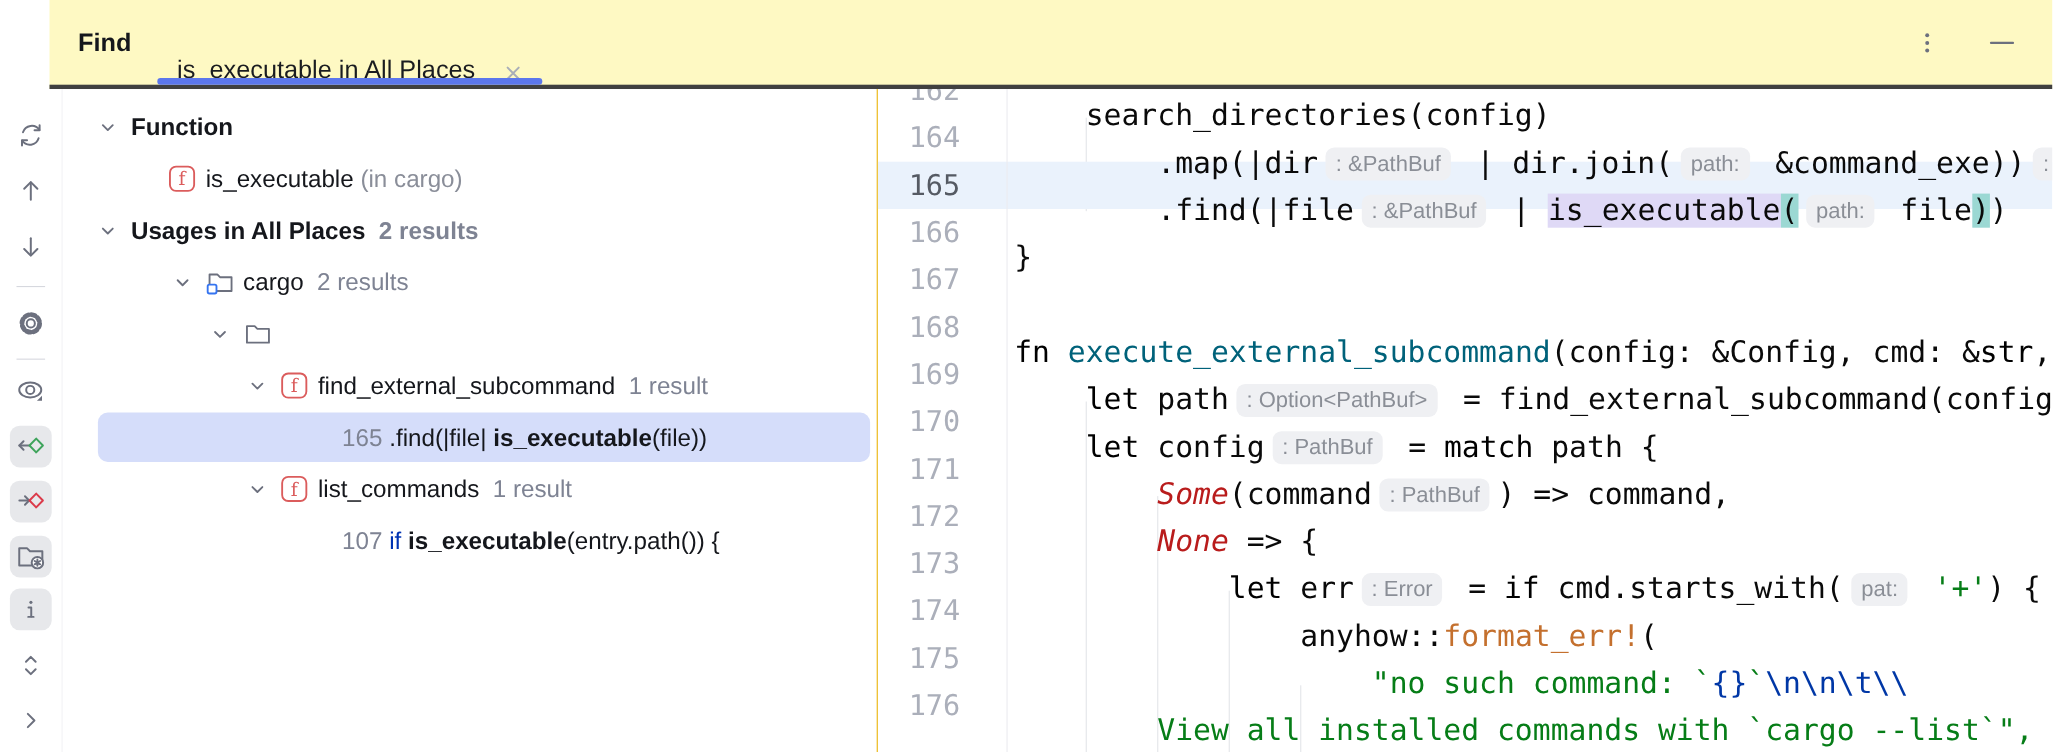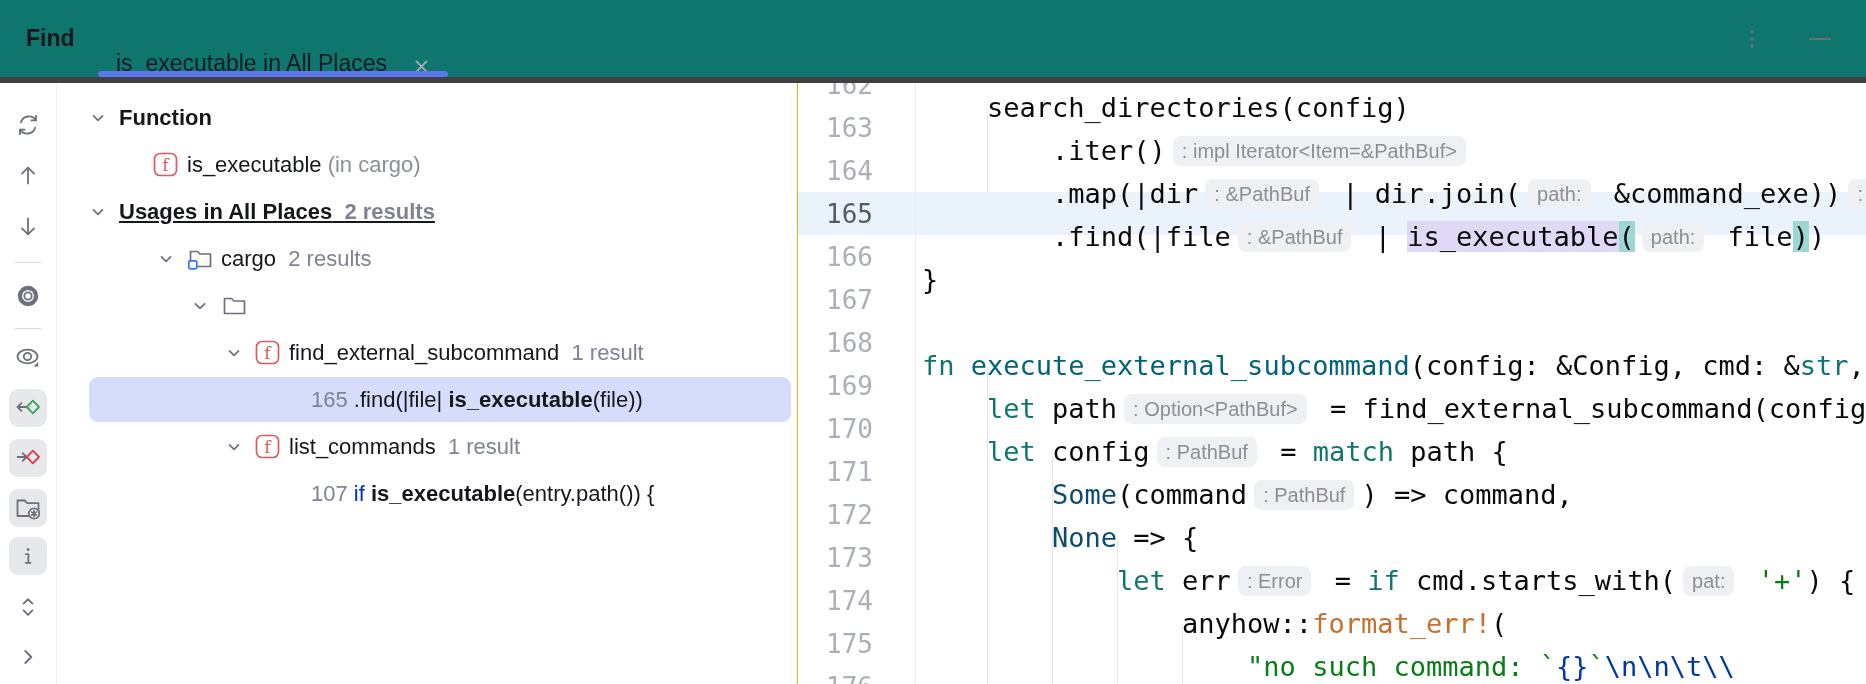--- a/index.html
+++ b/index.html
@@ -1,20 +1,20 @@
 <!DOCTYPE html>
 <html><head>
 <meta charset="utf-8">
 <style>
   html,body{margin:0;padding:0;background:#fff;}
   .app{position:relative;width:1866px;height:684px;overflow:hidden;background:#fff;
        font-family:"Liberation Sans",sans-serif;color:#15171C;}
   
-  .hdr{position:relative;height:77px;background:#0f766e;border-bottom:6px solid #404040;
-       display:flex;align-items:center;}
+  .hdr{position:relative;height:77px;background:#fef9c3;border-bottom:4px solid #404040;
+       display:flex;align-items:center;margin-left:45px;}
   .find-label{font-size:23px;font-weight:700;padding-left:26px;width:72px;flex:none;}
   .tab{position:relative;height:77px;display:flex;align-items:flex-end;flex:none;
        padding:0 16px 0 18px;margin-left:0;cursor:pointer;}
   .tab-title{font-size:23px;color:#1A1C20;}
   .tab-close{margin-left:24px;display:flex;align-items:center;}
   .tab-underline{position:absolute;left:0;right:0;bottom:0;height:6px;border-radius:4px;background:#5C77EC;}
   .hdr-actions{margin-left:auto;display:flex;align-items:center;gap:36px;padding-right:30px;}
   .hbtn{display:flex;align-items:center;justify-content:center;width:32px;height:32px;cursor:pointer;}
   
   .main{display:flex;height:606px;}
@@ -43,26 +43,26 @@
   .guide{position:absolute;width:1px;background:#E3E5E9;}
   .elines{position:absolute;left:0;right:0;top:-20px;z-index:1;}
   .eline{display:flex;height:43px;align-items:center;}
   .eline.cur{background:#EAF2FC;}
   .lnum{flex:none;width:117px;box-sizing:border-box;text-align:right;padding-right:42px;
         font-family:"DejaVu Sans Mono",monospace;font-size:26px;color:#ABAFBA;}
   .eline.cur .lnum{color:#555A63;}
   .lcode{white-space:pre;font-family:"DejaVu Sans Mono",monospace;font-size:27px;color:#0A0A0A;padding-left:7px;margin-top:46px;}
   .gutter-sep{position:absolute;top:0;bottom:0;left:117px;width:1px;background:#EBECF0;z-index:2;}
   .c-p{}
-  .c-kw{color:#0f766e;}
+  .c-kw{color:#000000;}
   .c-fn{color:#00627A;}
   .c-mac{color:#C4702E;}
   .c-str{color:#067D17;}
   .c-esc{color:#0037A6;}
-  .c-en{color:#0c4a6e;}
+  .c-en{color:#b91c1c;font-style:italic;}
   .c-hl{background:#DFD9F6;}
   .c-ht{background:#9BD8D3;}
   .c-in,.c-inp{display:inline-block;background:#EFF0F3;color:#8A8E96;border-radius:8px;
         font-family:"Liberation Sans",sans-serif;font-size:20px;line-height:30px;
         padding:0 9px;margin:0 7px;vertical-align:2px;white-space:pre;}
 </style>
 </head>
 <body>
 
 <div class="app">
@@ -205,21 +205,21 @@
         <div class="trow" style="padding-left: 66px;">
           <span class="chev"></span>
           <span class="ticon">
             <svg width="25" height="25" viewBox="0 0 25 25">
               <rect x="1.5" y="1.5" width="22" height="22" rx="5.5" fill="#fff" stroke="#DB5C5C" stroke-width="1.7"></rect>
               <text x="12.5" y="18.5" text-anchor="middle" font-family="DejaVu Serif, serif" font-size="17" fill="#DB5C5C">f</text>
             </svg>
           </span>
           <span class="tlabel"><span class="s-p">is_executable</span><span class="s-dim"> (in cargo)</span></span>
         </div>
-        <div class="trow" style="padding-left: 32px; text-decoration: underline;">
+        <div class="trow" style="padding-left: 32px;">
           <span class="chev">
             <svg width="18" height="18" viewBox="0 0 18 18" fill="none" stroke="#6C707E" stroke-width="1.7" stroke-linecap="round" stroke-linejoin="round">
               <path d="M4.5 6.8 9 11.3l4.5-4.5"></path>
             </svg>
           </span>
           <span class="tlabel"><span class="s-b">Usages in All Places</span><span class="s-cb">  2 results</span></span>
         </div>
         <div class="trow" style="padding-left: 100px;">
           <span class="chev">
             <svg width="18" height="18" viewBox="0 0 18 18" fill="none" stroke="#6C707E" stroke-width="1.7" stroke-linecap="round" stroke-linejoin="round">
@@ -288,24 +288,20 @@
         <div class="guide" style="left:254px;top:370px;height:236px;"></div>
         <div class="guide" style="left:319px;top:456px;height:150px;"></div>
         <div class="guide" style="left:384px;top:542px;height:64px;"></div>
       </div>
       <div class="elines" id="ed-lines">
           <div class="eline">
             <span class="lnum">162</span>
             <span class="lcode"><span class="c-p">    search_directories(config)</span></span>
           </div>
           <div class="eline">
-            <span class="lnum">163</span>
-            <span class="lcode"><span class="c-p">        .iter()</span><span class="c-in">: impl Iterator&lt;Item=&amp;PathBuf&gt;</span></span>
-          </div>
-          <div class="eline">
             <span class="lnum">164</span>
             <span class="lcode"><span class="c-p">        .map(|dir</span><span class="c-in">: &amp;PathBuf</span><span class="c-p"> | dir.join(</span><span class="c-inp">path:</span><span class="c-p"> &amp;command_exe))</span><span class="c-in">: impl Iterator&lt;Item=PathBuf&gt;</span></span>
           </div>
           <div class="eline cur">
             <span class="lnum">165</span>
             <span class="lcode"><span class="c-p">        .find(|file</span><span class="c-in">: &amp;PathBuf</span><span class="c-p"> | </span><span class="c-hl">is_executable</span><span class="c-ht">(</span><span class="c-inp">path:</span><span class="c-p"> file</span><span class="c-ht">)</span><span class="c-p">)</span></span>
           </div>
           <div class="eline">
             <span class="lnum">166</span>
             <span class="lcode"><span class="c-p">}</span></span>

